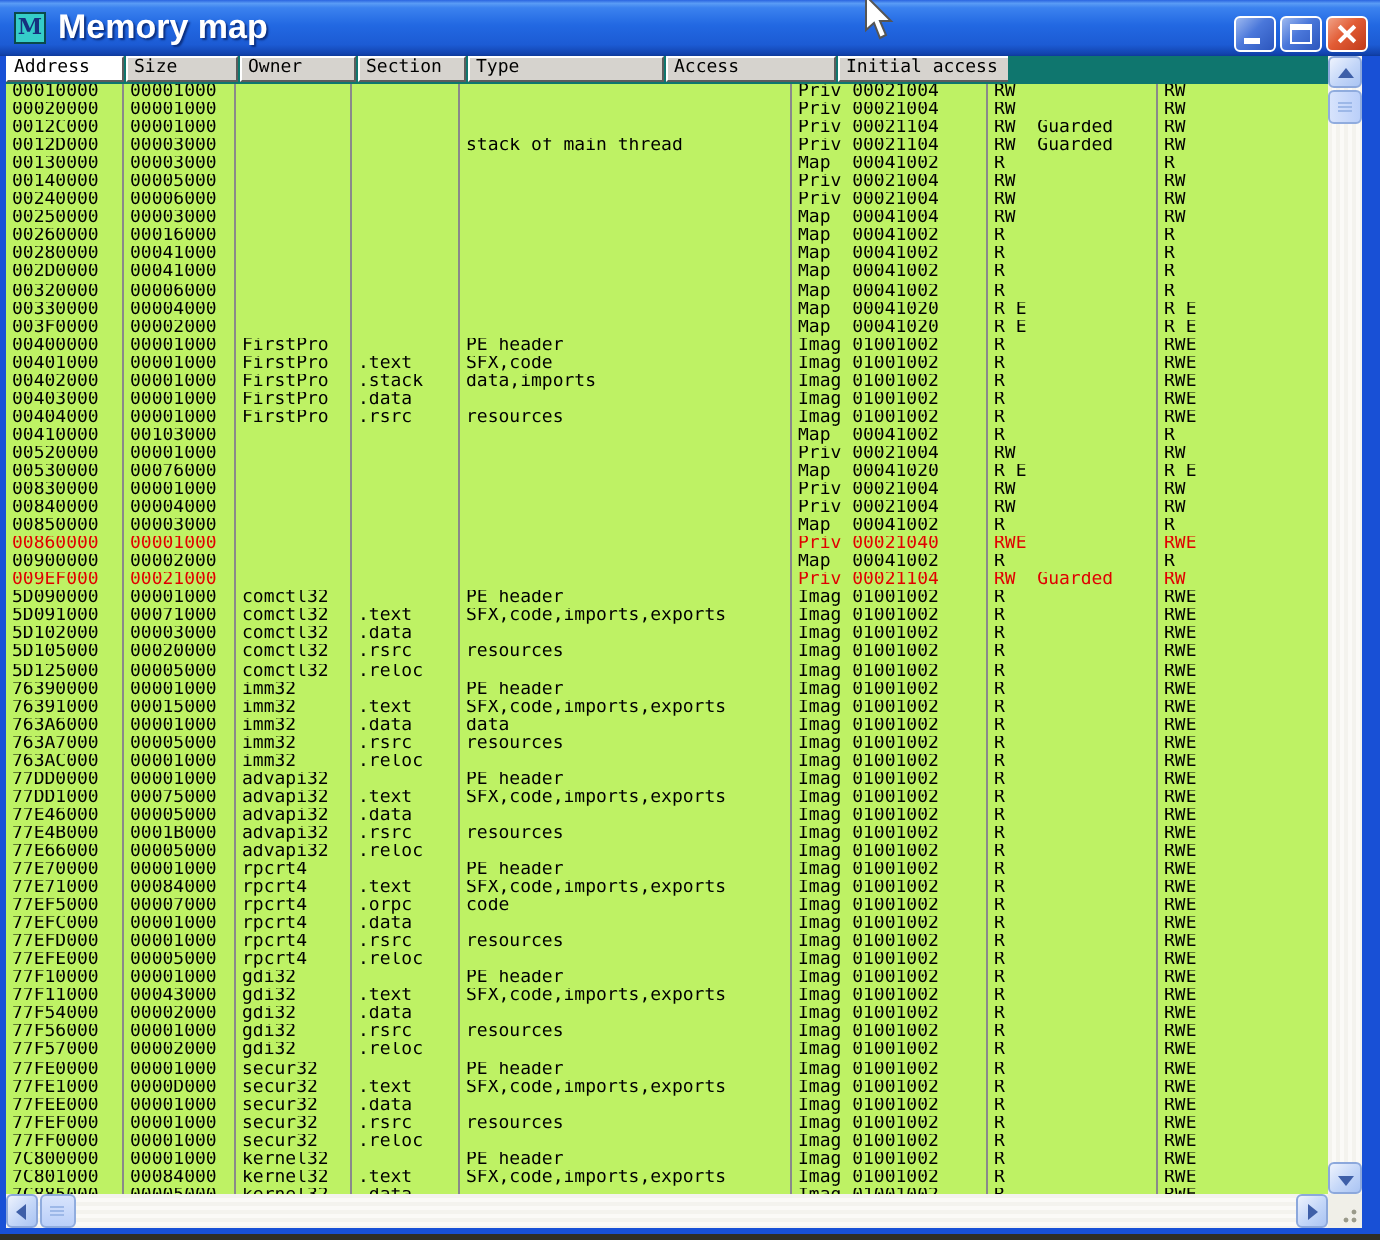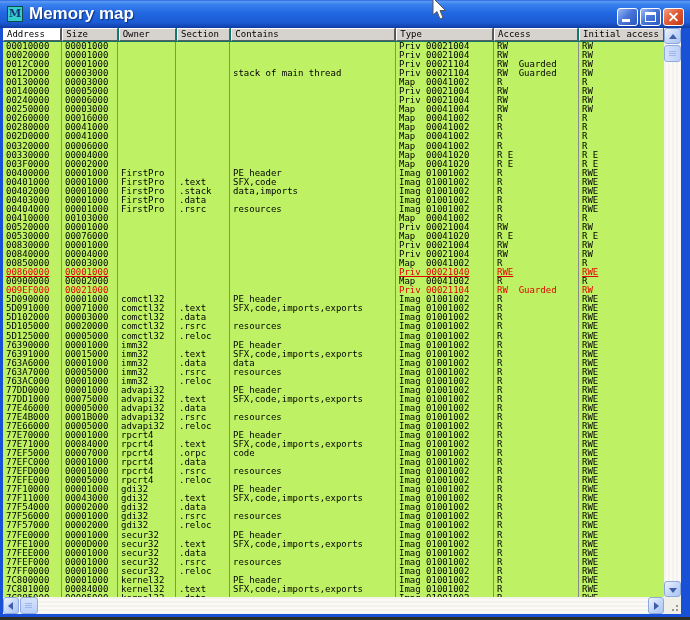--- a/index.html
+++ b/index.html
@@ -140,21 +140,20 @@
 <div class="border-left"></div>
 <div class="border-right"></div>
 <div class="border-bottom"></div>
 <div class="behind-strip"></div>
 
 <div class="headerrow">
   <div class="hcell c0 sorted">Address</div>
   <div class="hcell c1">Size</div>
   <div class="hcell c2">Owner</div>
   <div class="hcell c3">Section</div>
-  <div class="hcell c4">Contains</div>
   <div class="hcell c5">Type</div>
   <div class="hcell c6">Access</div>
   <div class="hcell c7">Initial access</div>
 </div>
 
 <div class="tbody">
     <div class="row">
     <span class="cell c0">00010000</span>
     <span class="cell c1">00001000</span>
     <span class="cell c2"></span>
@@ -397,21 +396,21 @@
     <div class="row">
     <span class="cell c0">00850000</span>
     <span class="cell c1">00003000</span>
     <span class="cell c2"></span>
     <span class="cell c3"></span>
     <span class="cell c4"></span>
     <span class="cell c5">Map  00041002</span>
     <span class="cell c6">R</span>
     <span class="cell c7">R</span>
   </div>
-    <div class="row" style="color: rgb(224, 0, 0); text-decoration: underline;">
+    <div class="row" style="color: rgb(224, 0, 0);">
     <span class="cell c0" style="color: rgb(224, 0, 0);">00860000</span>
     <span class="cell c1" style="color: rgb(224, 0, 0);">00001000</span>
     <span class="cell c2" style="color: rgb(224, 0, 0);"></span>
     <span class="cell c3" style="color: rgb(224, 0, 0);"></span>
     <span class="cell c4" style="color: rgb(224, 0, 0);"></span>
     <span class="cell c5" style="color: rgb(224, 0, 0);">Priv 00021040</span>
     <span class="cell c6" style="color: rgb(224, 0, 0);">RWE</span>
     <span class="cell c7" style="color: rgb(224, 0, 0);">RWE</span>
   </div>
     <div class="row">

